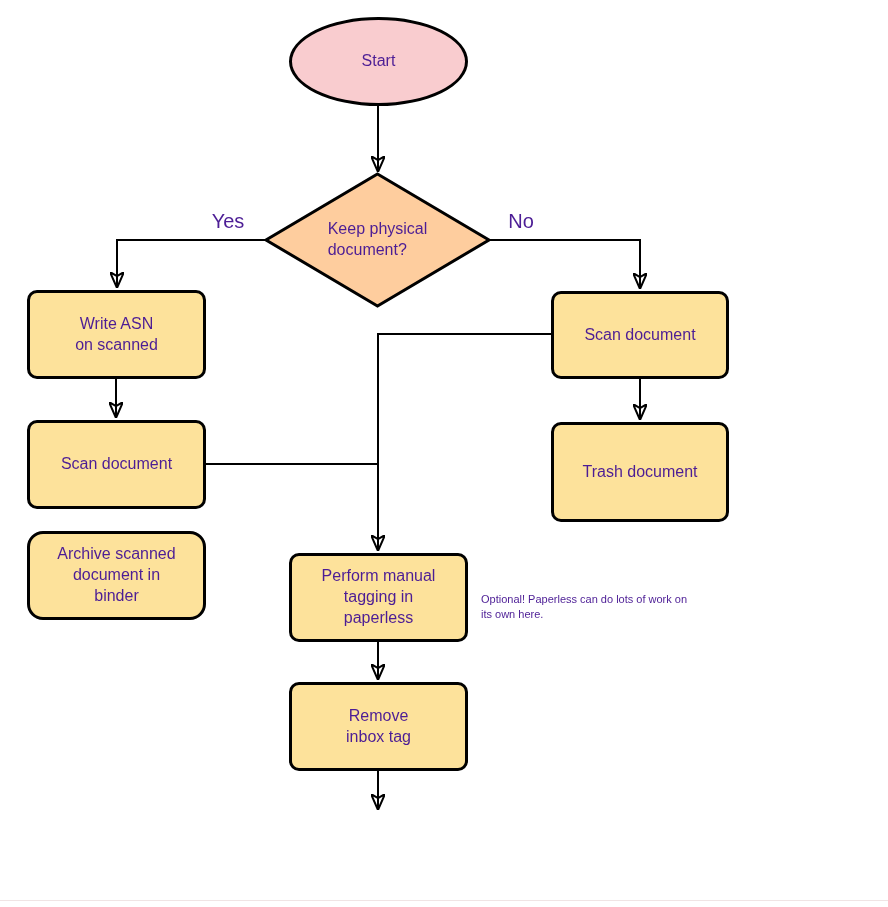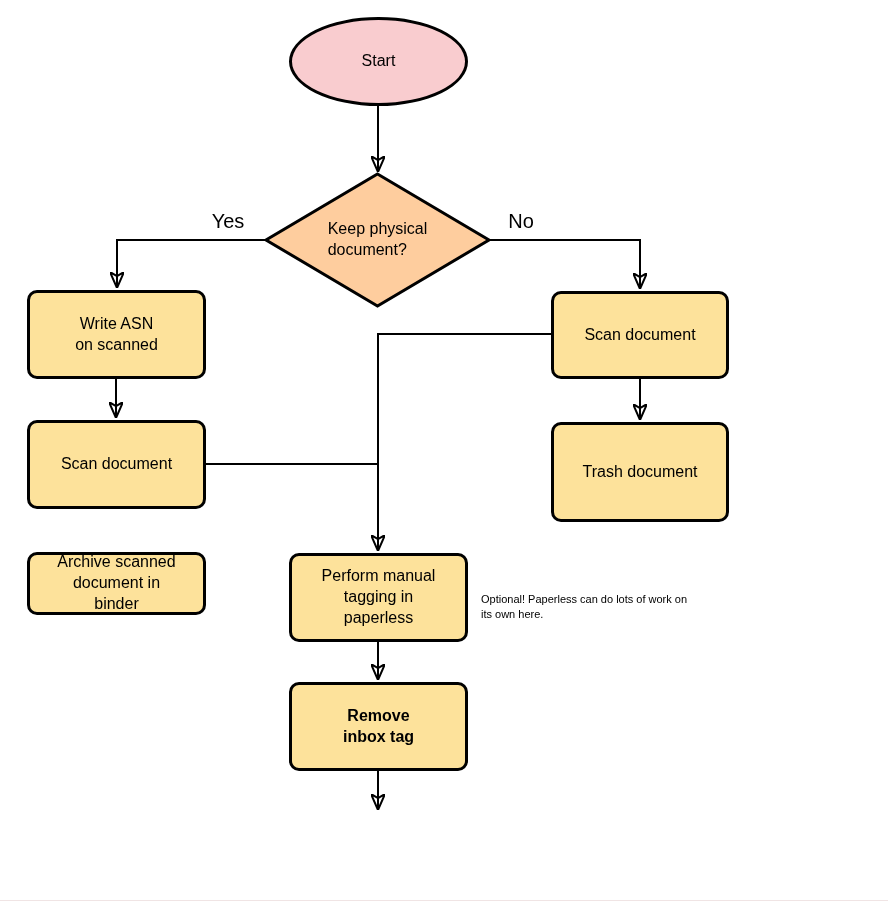--- a/index.html
+++ b/index.html
@@ -2,21 +2,21 @@
 <html style="--terminal: #f9cccf; --decision: #fecd9e; --process: #fde29b; --stroke: #000000;"><head>
 <meta charset="utf-8">
 <style>
   html, body { margin: 0; padding: 0; background: #ffffff; }
   .canvas {
     position: relative;
     width: 888px;
     height: 907px;
     background: #ffffff;
     font-family: "Liberation Sans", sans-serif;
-    color: #000000;
+    color: #4c1d95;
     overflow: hidden;
   }
   svg.edges {
     position: absolute;
     left: 0; top: 0;
     width: 888px; height: 907px;
     pointer-events: none;
   }
   svg.edges path {
     fill: none;
@@ -83,25 +83,25 @@
     left: 0;
     bottom: 6px;
     width: 888px;
     height: 1px;
     background: #f0e4e4;
   }
   
   #n-start   { left: 289px; top: 17px;  width: 179px; height: 89px; }
   #n-write   { left: 27px;  top: 290px; width: 179px; height: 89px; }
   #n-scan-l  { left: 27px;  top: 420px; width: 179px; height: 89px; }
-  #n-archive { left: 27px;  top: 552px; width: 179px; height: 63px; }
+  #n-archive { left: 27px;  top: 531px; width: 179px; height: 89px; border-radius: 16px; }
   #n-scan-r  { left: 551px; top: 291px; width: 178px; height: 88px; }
   #n-trash   { left: 551px; top: 422px; width: 178px; height: 100px; }
   #n-tag     { left: 289px; top: 553px; width: 179px; height: 89px; }
-  #n-remove  { left: 289px; top: 682px; width: 179px; height: 89px; font-weight: bold; }
+  #n-remove  { left: 289px; top: 682px; width: 179px; height: 89px; }
   #n-end     { left: 288px; top: 812px; width: 180px; height: 88px; }
   #d-keep    { left: 263px; top: 171px; width: 229px; height: 138px; }
   #lbl-yes   { left: 200px; top: 210px; width: 56px; }
   #lbl-no    { left: 495px; top: 210px; width: 52px; }
 </style>
 </head>
 <body>
 
 <div class="canvas">
 

